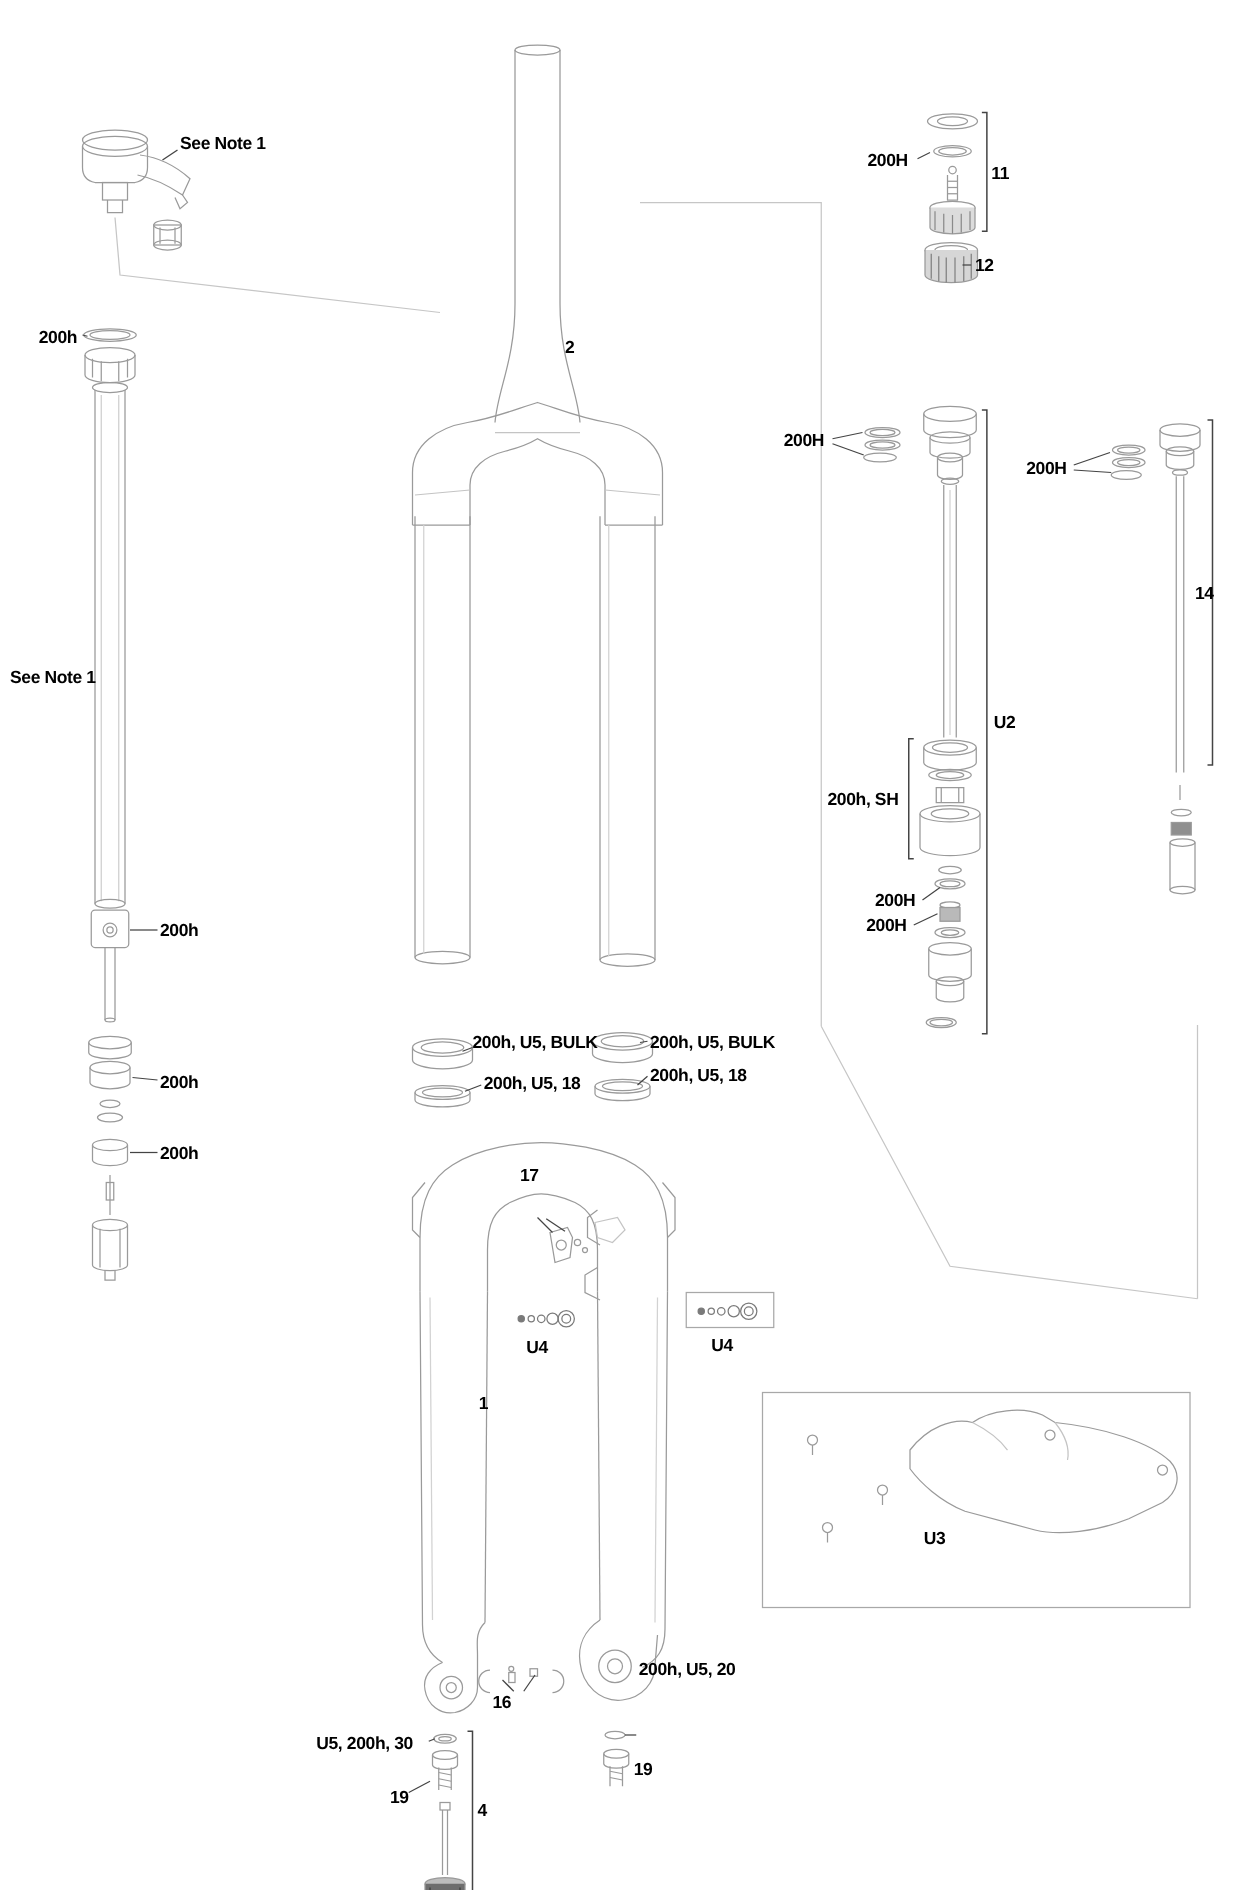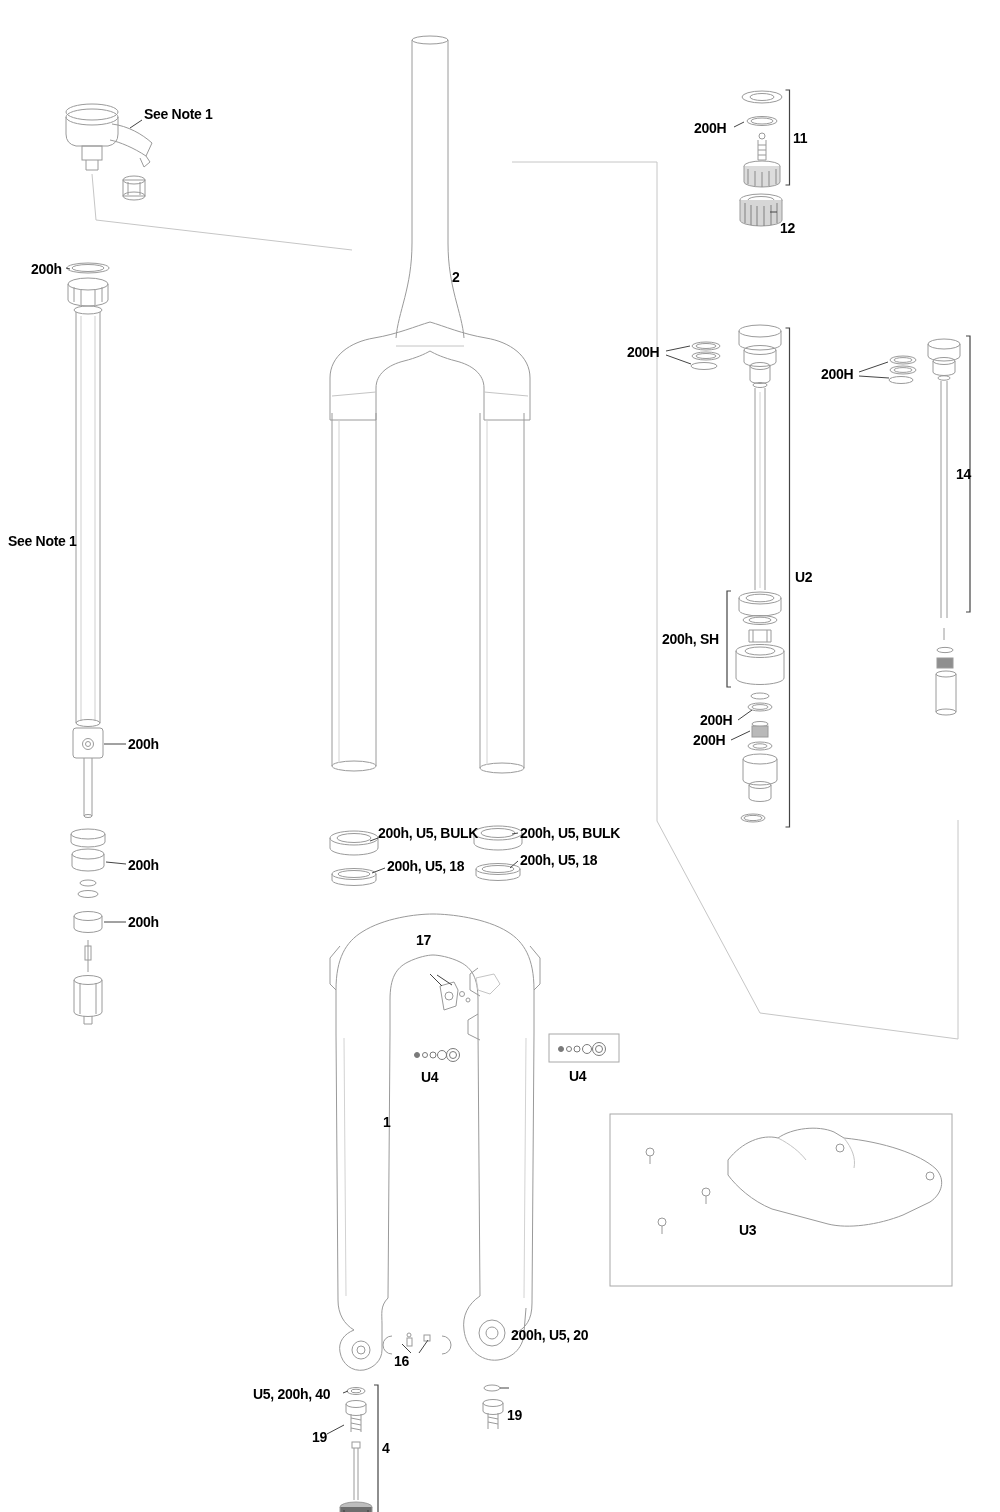--- a/index.html
+++ b/index.html
@@ -347,41 +347,41 @@
   </g>
 </svg>
 
 <div>
   <span class="lbl" style="left:144px;top:78px">See Note 1</span>
   <span class="lbl" style="left:8px;top:505px">See Note 1</span>
   <span class="lbl" style="left:31px;top:233px">200h</span>
   <span class="lbl" style="left:452px;top:241px">2</span>
   <span class="lbl" style="left:694px;top:92px">200H</span>
   <span class="lbl" style="left:793px;top:102px">11</span>
-  <span class="lbl" style="left:780px;top:192px">12</span>
+  <span class="lbl" style="left:780px;top:176px">12</span>
   <span class="lbl" style="left:627px;top:316px">200H</span>
   <span class="lbl" style="left:821px;top:338px">200H</span>
   <span class="lbl" style="left:956px;top:438px">14</span>
   <span class="lbl" style="left:795px;top:541px">U2</span>
   <span class="lbl" style="left:662px;top:603px">200h, SH</span>
   <span class="lbl" style="left:700px;top:684px">200H</span>
   <span class="lbl" style="left:693px;top:704px">200H</span>
   <span class="lbl" style="left:128px;top:708px">200h</span>
   <span class="lbl" style="left:128px;top:829px">200h</span>
   <span class="lbl" style="left:128px;top:886px">200h</span>
   <span class="lbl" style="left:378px;top:797px">200h, U5, BULK</span>
   <span class="lbl" style="left:520px;top:797px">200h, U5, BULK</span>
   <span class="lbl" style="left:387px;top:830px">200h, U5, 18</span>
   <span class="lbl" style="left:520px;top:824px">200h, U5, 18</span>
   <span class="lbl" style="left:416px;top:904px">17</span>
   <span class="lbl" style="left:421px;top:1041px">U4</span>
   <span class="lbl" style="left:569px;top:1040px">U4</span>
   <span class="lbl" style="left:383px;top:1086px">1</span>
   <span class="lbl" style="left:739px;top:1194px">U3</span>
   <span class="lbl" style="left:394px;top:1325px">16</span>
-  <span class="lbl" style="left:253px;top:1358px">U5, 200h, 40</span>
+  <span class="lbl" style="left:253px;top:1358px">U5, 200h, 30</span>
   <span class="lbl" style="left:511px;top:1299px">200h, U5, 20</span>
   <span class="lbl" style="left:507px;top:1379px">19</span>
   <span class="lbl" style="left:312px;top:1401px">19</span>
   <span class="lbl" style="left:382px;top:1412px">4</span>
 </div>
 
 </div>
 
 </body></html>

